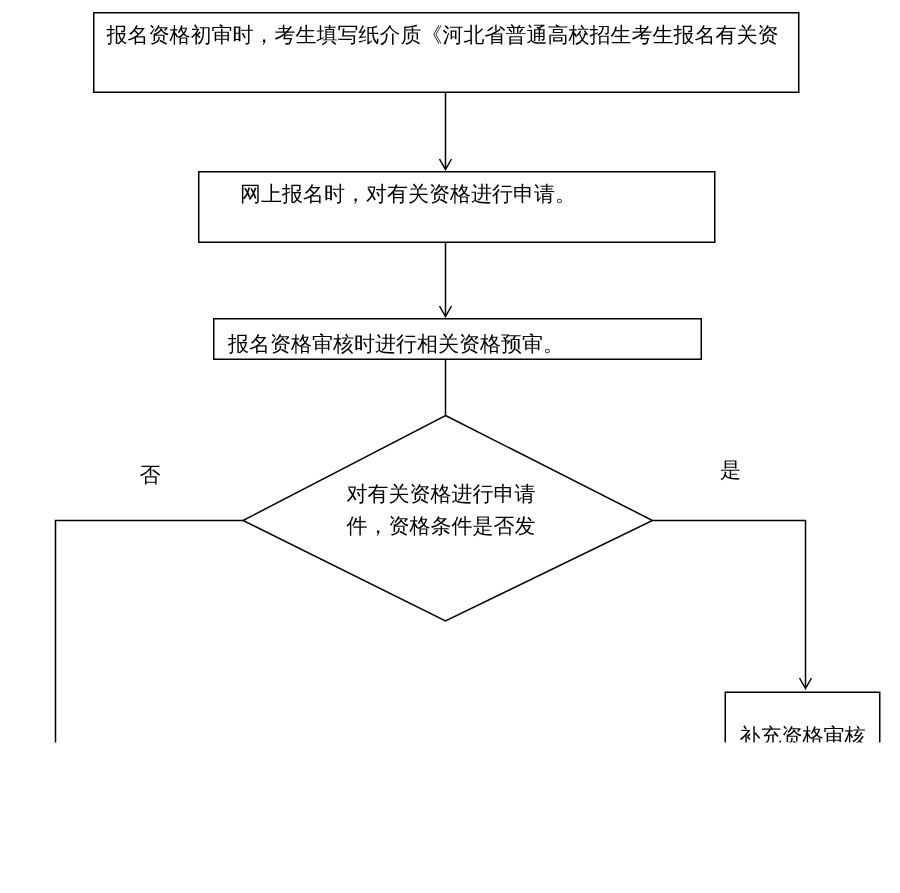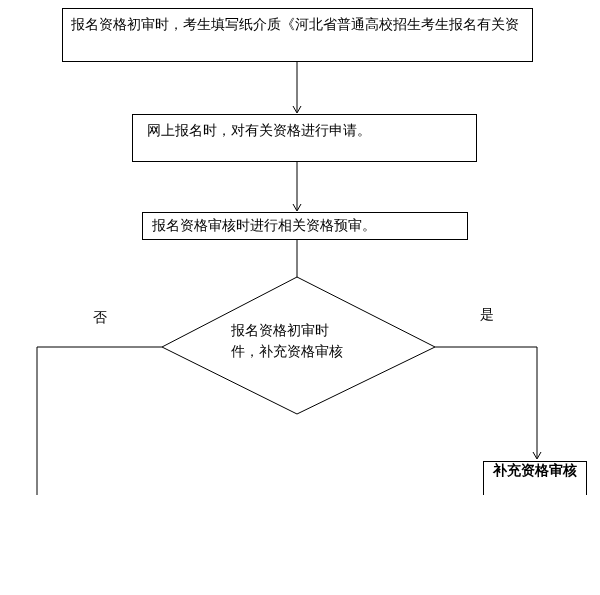--- a/index.html
+++ b/index.html
@@ -25,29 +25,29 @@
     color: #000000;
     overflow: hidden;
   }
   .box .line { display: block; white-space: nowrap; }
   .box-step1 {
     left: 62px; top: 8px; width: 471px; height: 54px;
     padding: 4px 8px; line-height: 22px;
   }
   .box-step2 {
     left: 132px; top: 114px; width: 345px; height: 48px;
-    padding: 5px 14px; line-height: 20px;
+    padding: 5px 27px; line-height: 20px;
   }
   .box-step3 {
     left: 142px; top: 212px; width: 326px; height: 28px;
-    display: flex; align-items: center; padding-left: 9px;
+    display: flex; align-items: flex-end; padding-left: 9px;
   }
   .box-supplement {
     left: 483px; top: 461px; width: 104px; height: 40px;
-    display: flex; align-items: flex-start; justify-content: center; font-weight: bold;
+    display: flex; align-items: flex-end; justify-content: center;
   }
   .box-pub-left {
     left: 10px; top: 552px; width: 52px; height: 38px;
     display: flex; align-items: center; justify-content: center;
   }
   .box-pub-right {
     left: 509px; top: 552px; width: 52px; height: 36px;
     display: flex; align-items: center; justify-content: center;
   }
   .diamond-text {
@@ -96,22 +96,22 @@
 
   <div class="box box-step2">
     <span class="line">网上报名时，对有关资格进行申请。</span>
   </div>
 
   <div class="box box-step3">
     <span class="line">报名资格审核时进行相关资格预审。</span>
   </div>
 
   <div class="diamond-text">
-    <span class="line">报名资格初审时</span>
-    <span class="line">件，补充资格审核</span>
+    <span class="line">对有关资格进行申请</span>
+    <span class="line">件，资格条件是否发</span>
   </div>
 
   <span class="branch-label branch-label-no">否</span>
   <span class="branch-label branch-label-yes">是</span>
 
   <div class="box box-supplement">
     <span class="line">补充资格审核</span>
   </div>
 
   <div class="box box-pub-left">

